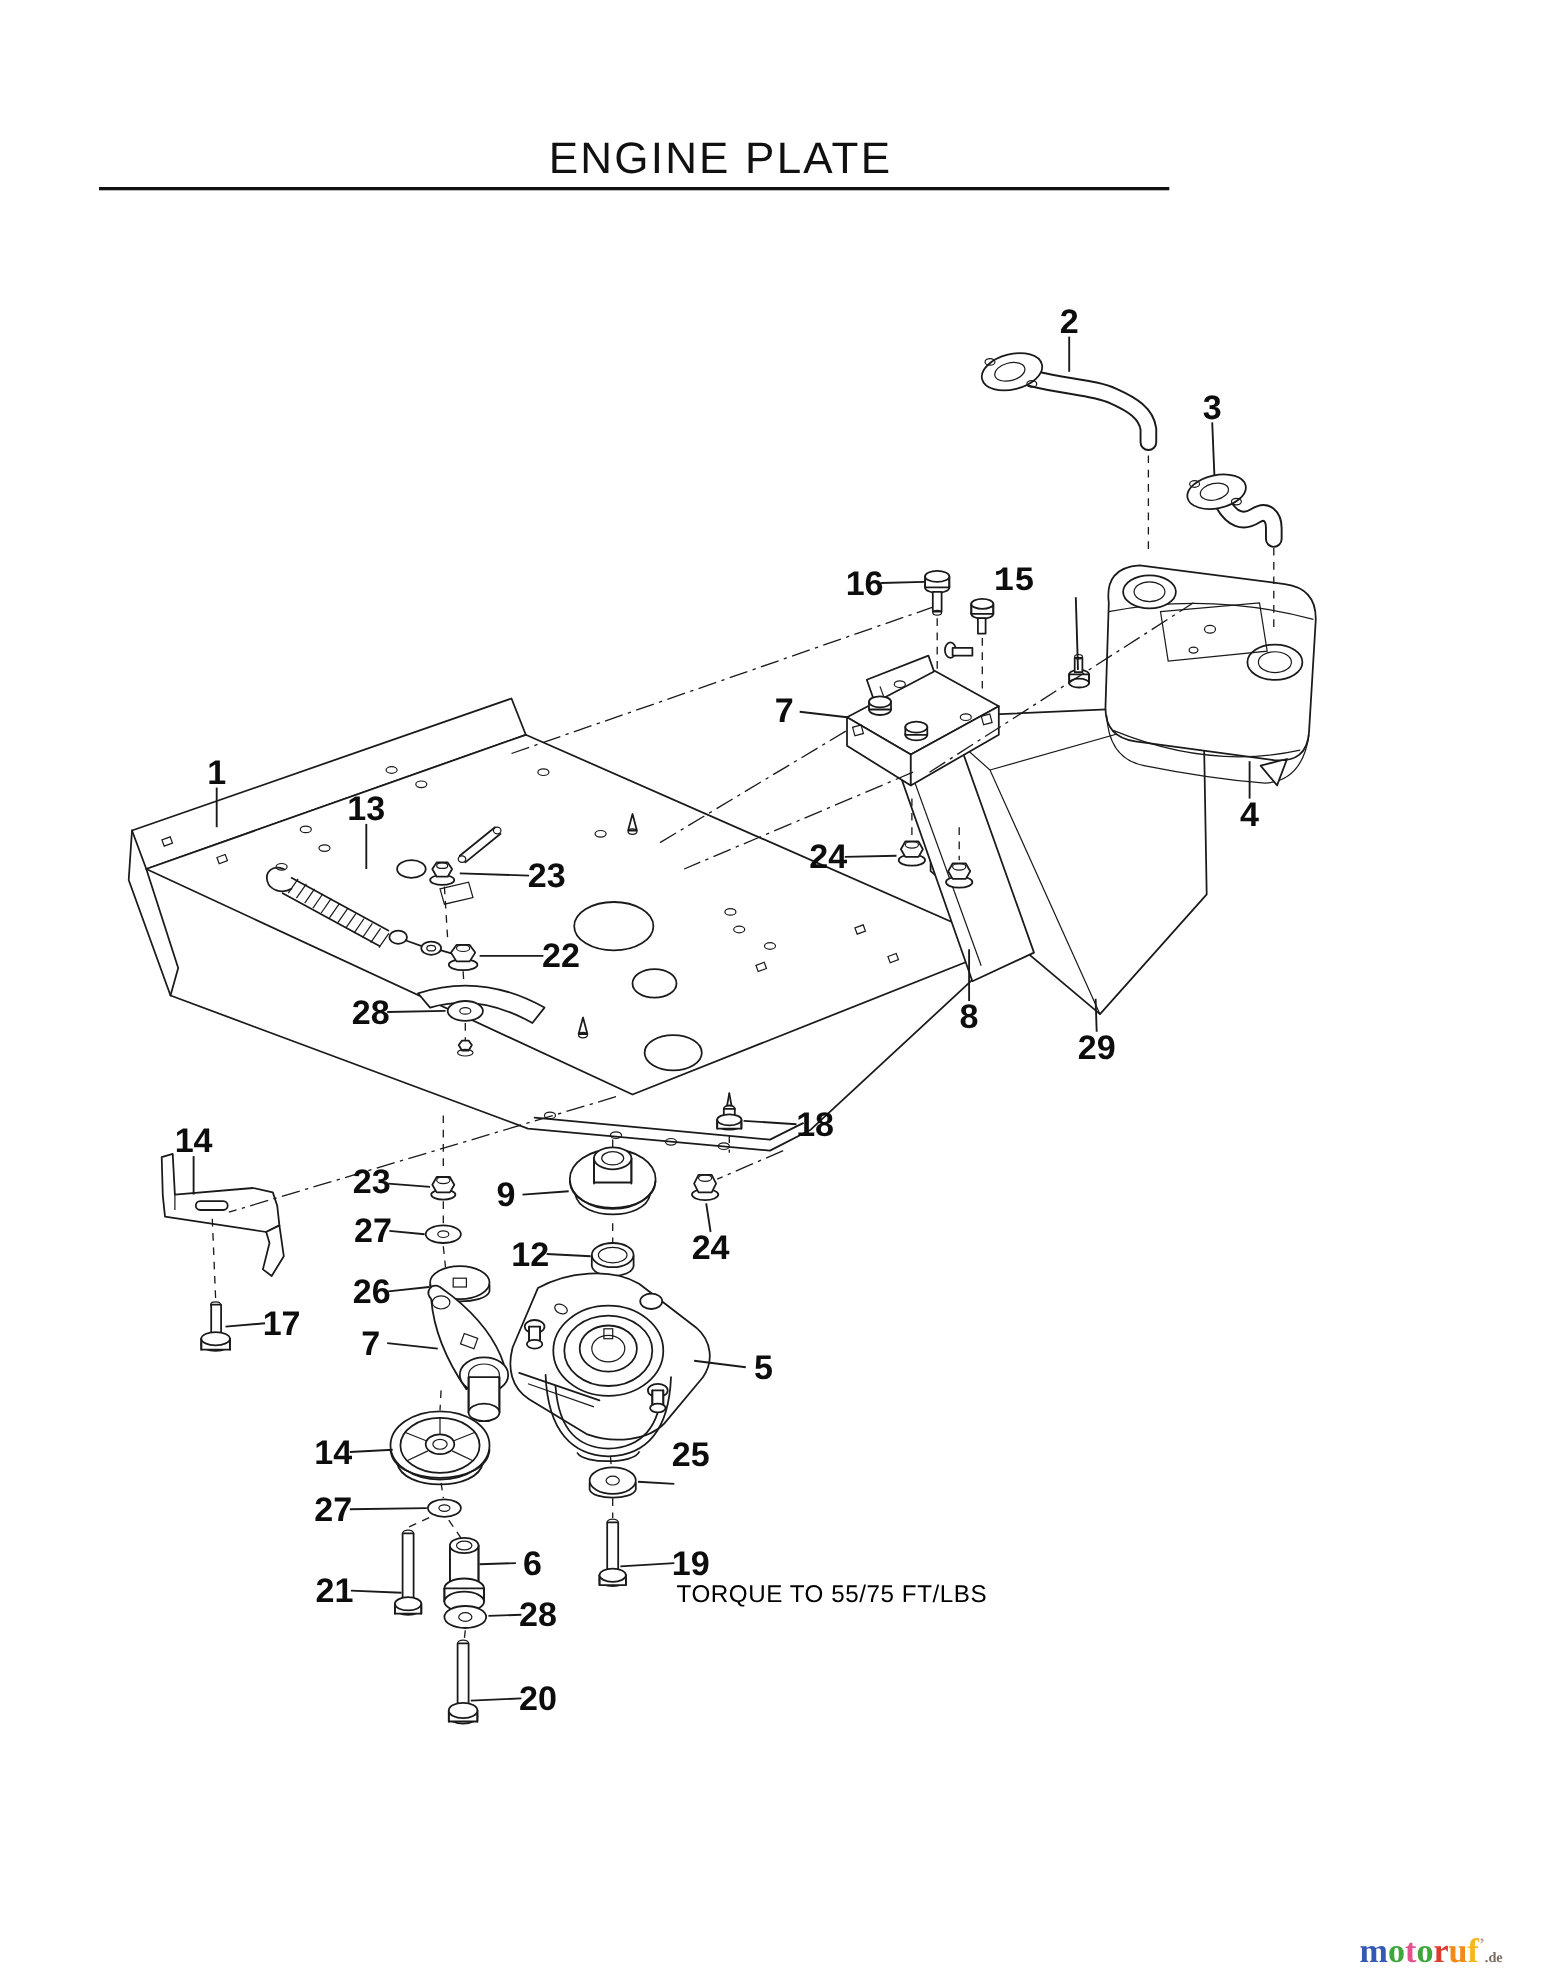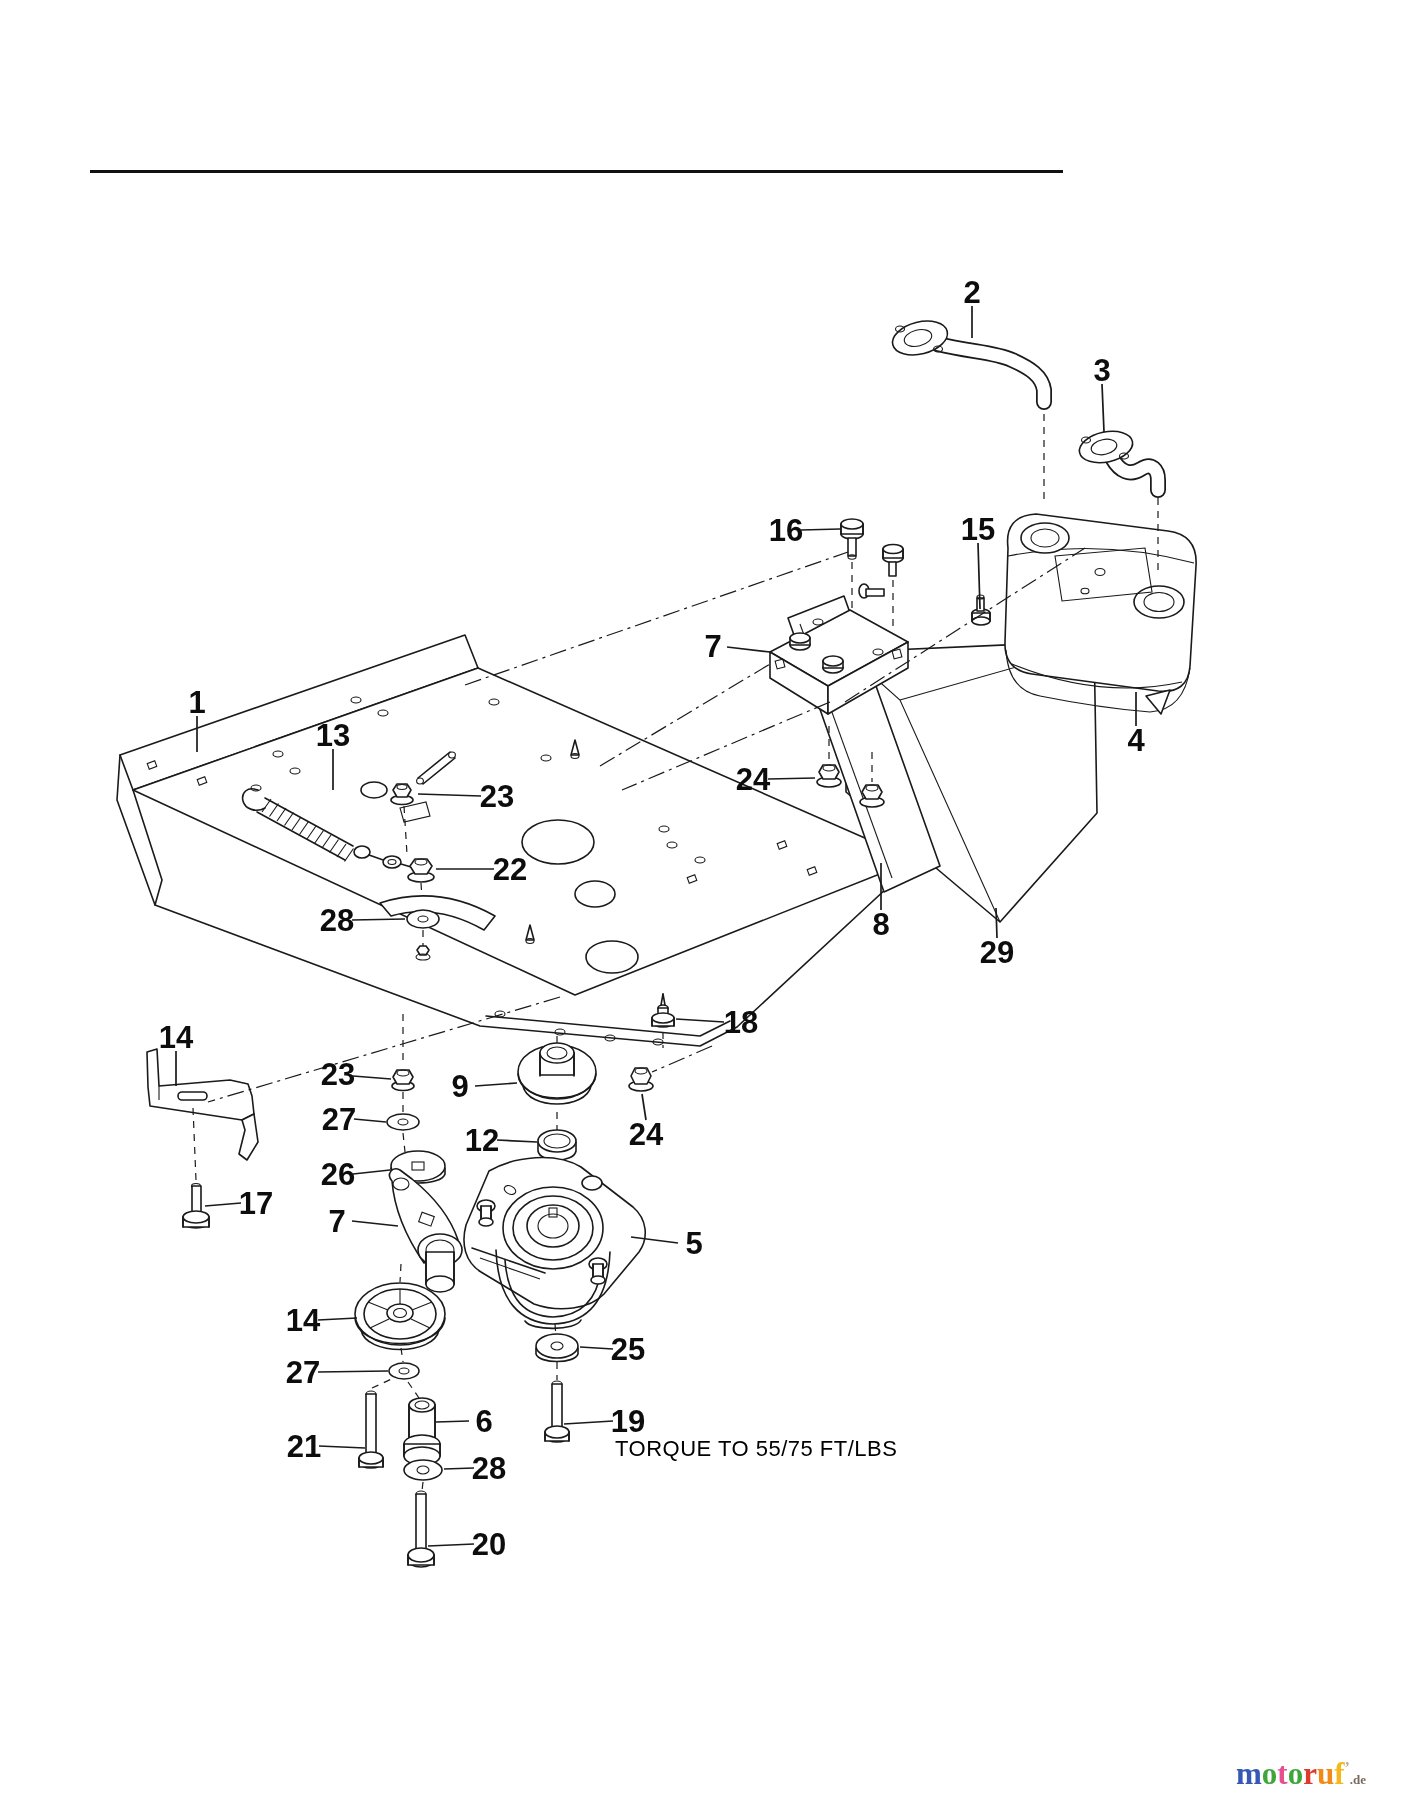--- a/index.html
+++ b/index.html
@@ -24,20 +24,21 @@
   .dd{fill:none;stroke:#1a1a1a;stroke-width:1.2;stroke-dasharray:17 5 3 5;}
   .ld{stroke:#1a1a1a;stroke-width:1.7;}
   .tube-o{fill:none;stroke:#1a1a1a;stroke-width:16;stroke-linecap:round;stroke-linejoin:round;}
   .tube-i{fill:none;stroke:#ffffff;stroke-width:12.5;stroke-linecap:round;stroke-linejoin:round;}
 </style>
 </head>
 <body>
 
 <div class="stage">
 
+  <div class="page-title">ENGINE PLATE</div>
   <div class="title-rule"></div>
 
   <svg width="1401" height="1800" viewBox="0 0 1401 1800">
 
     <g>
 
       <polygon class="fw" points="120,755 465,635 478,668 133,790"></polygon>
 
       <polygon class="fw" points="133,790 478,668 915,860 575,995"></polygon>
 
@@ -451,33 +452,33 @@
       <div class="callout" style="left: 694px; top: 1243px;">5</div>
       <div class="callout" style="left: 484px; top: 1421px;">6</div>
       <div class="callout" style="left: 713px; top: 646px;">7</div>
       <div class="callout" style="left: 881px; top: 924px;">8</div>
       <div class="callout" style="left: 460px; top: 1086px;">9</div>
       <div class="callout" style="left: 303px; top: 1320px;">14</div>
       <div class="callout" style="left: 337px; top: 1221px;">7</div>
       <div class="callout" style="left: 482px; top: 1140px;">12</div>
       <div class="callout" style="left: 333px; top: 735px;">13</div>
       <div class="callout" style="left: 176px; top: 1037px;">14</div>
-      <div class="callout" style="left: 978px; top: 529px;">15</div>
+      <div class="callout" style="left: 922px; top: 529px; font-family: Liberation Mono, monospace;">15</div>
       <div class="callout" style="left: 786px; top: 530px;">16</div>
       <div class="callout" style="left: 256px; top: 1203px;">17</div>
       <div class="callout" style="left: 741px; top: 1022px;">18</div>
       <div class="callout" style="left: 628px; top: 1421px;">19</div>
       <div class="callout" style="left: 489px; top: 1544px;">20</div>
       <div class="callout" style="left: 304px; top: 1446px;">21</div>
       <div class="callout" style="left: 510px; top: 869px;">22</div>
       <div class="callout" style="left: 497px; top: 796px;">23</div>
       <div class="callout" style="left: 338px; top: 1074px;">23</div>
       <div class="callout" style="left: 753px; top: 779px;">24</div>
       <div class="callout" style="left: 646px; top: 1134px;">24</div>
-      <div class="callout" style="left: 628px; top: 1349px;">25</div>
+      <div class="callout" style="left: 628px; top: 1322px;">25</div>
       <div class="callout" style="left: 338px; top: 1174px;">26</div>
       <div class="callout" style="left: 339px; top: 1119px;">27</div>
       <div class="callout" style="left: 303px; top: 1372px;">27</div>
       <div class="callout" style="left: 337px; top: 920px;">28</div>
       <div class="callout" style="left: 489px; top: 1468px;">28</div>
       <div class="callout" style="left: 997px; top: 952px;">29</div>
     </div>
 
   <div class="torque-note">TORQUE TO 55/75 FT/LBS</div>
 

